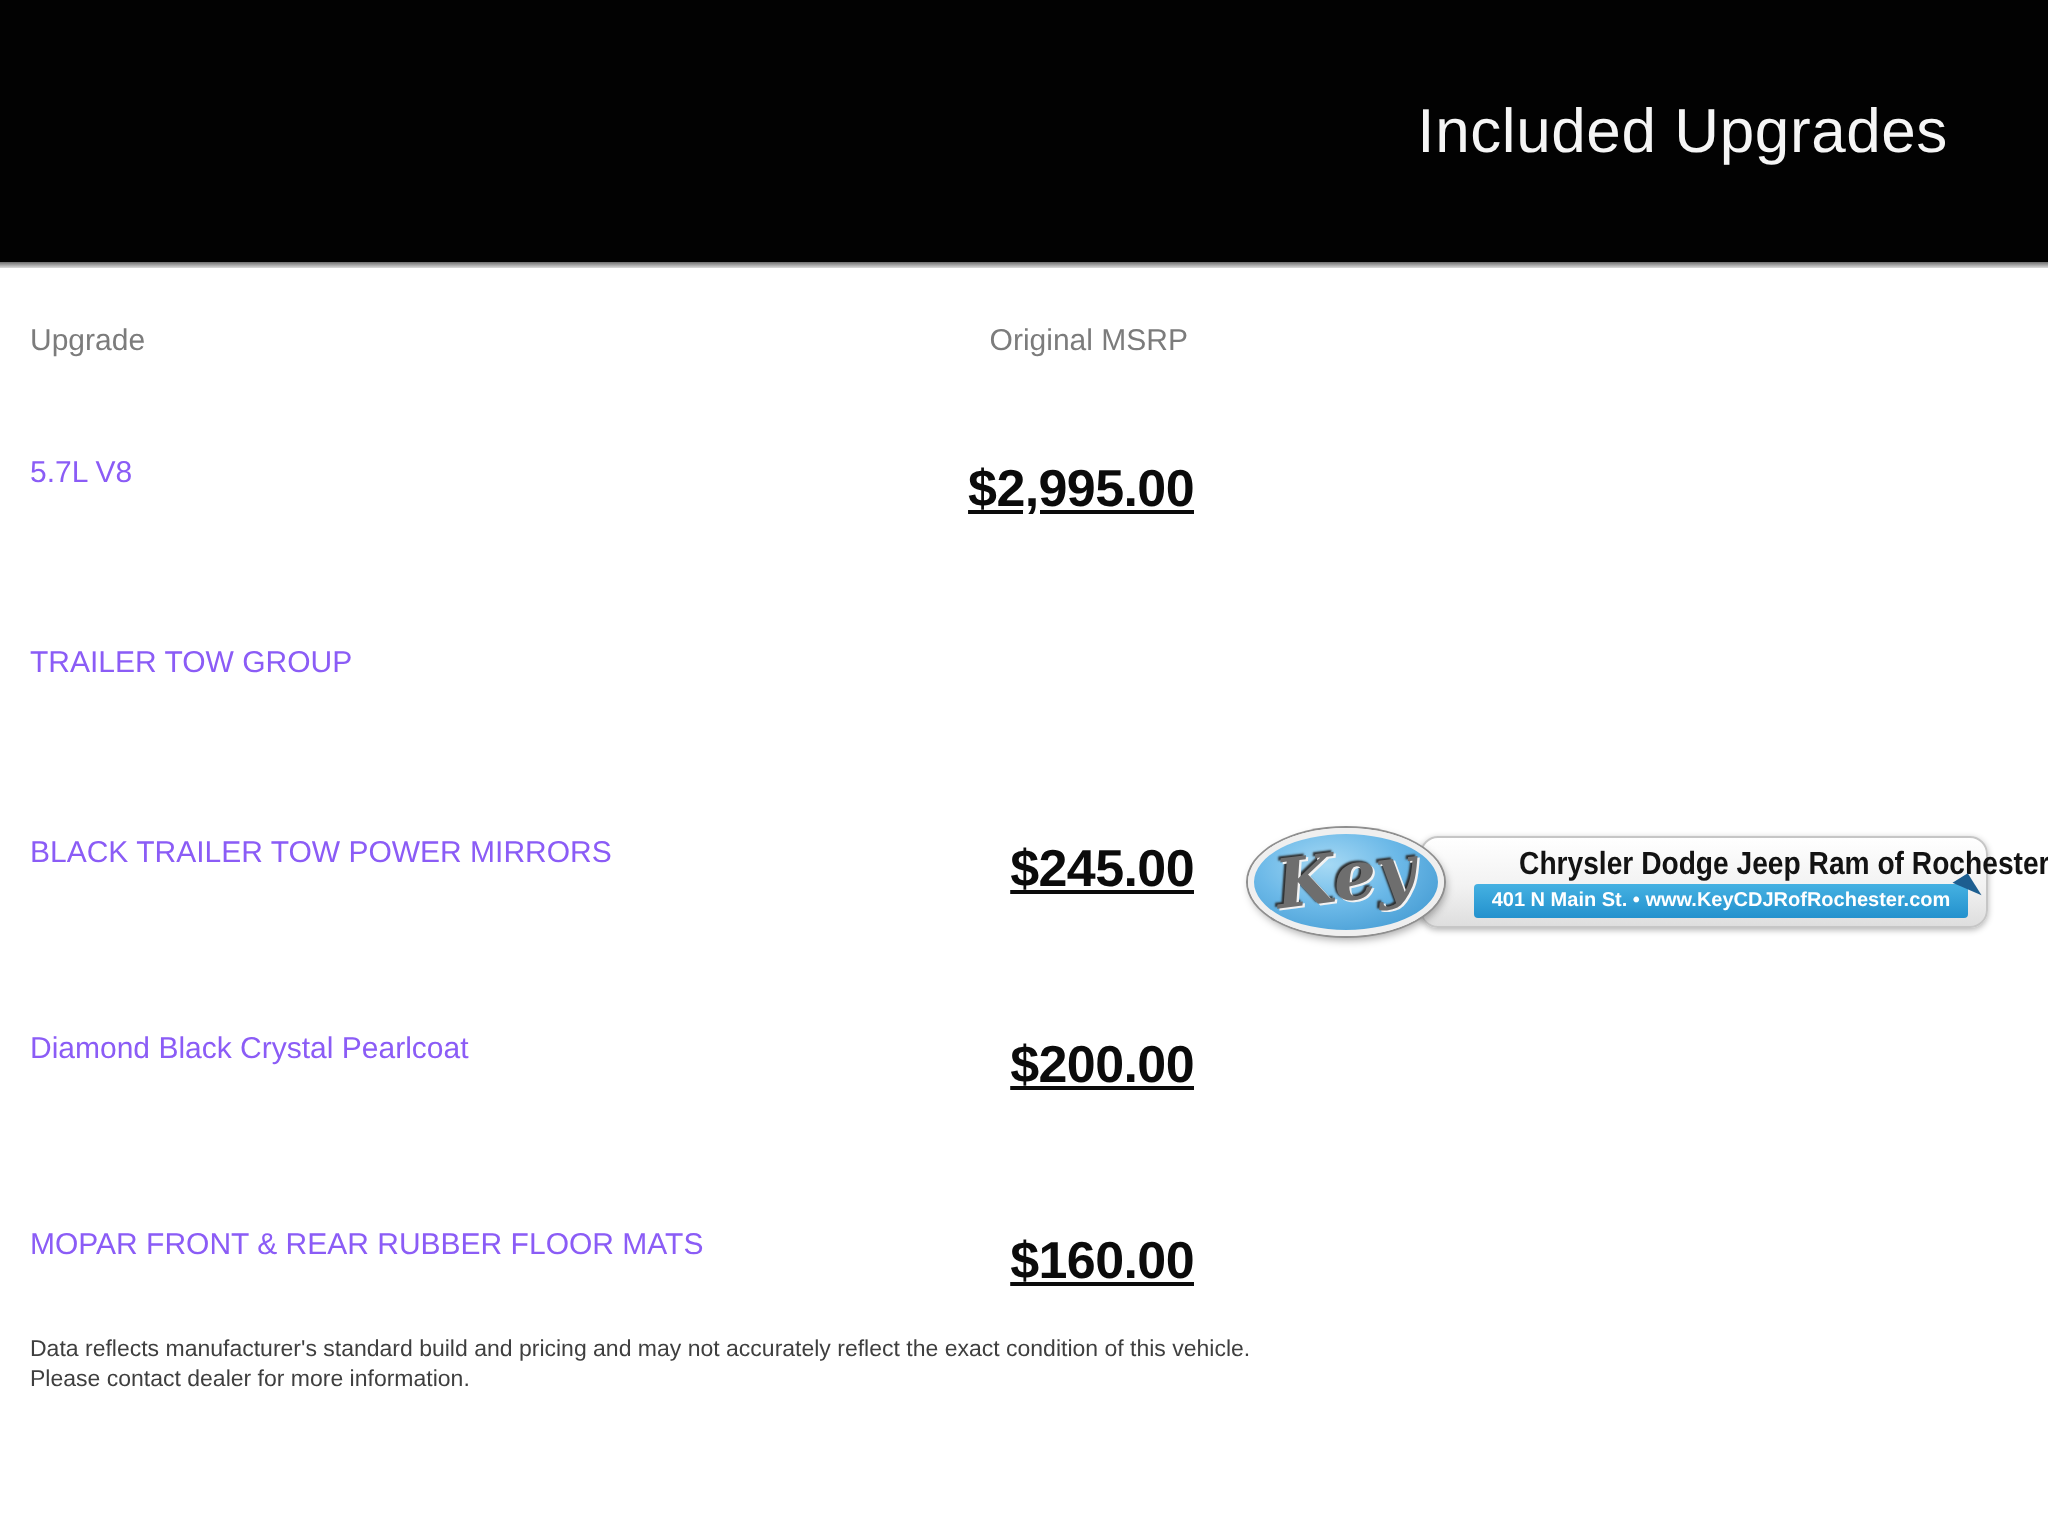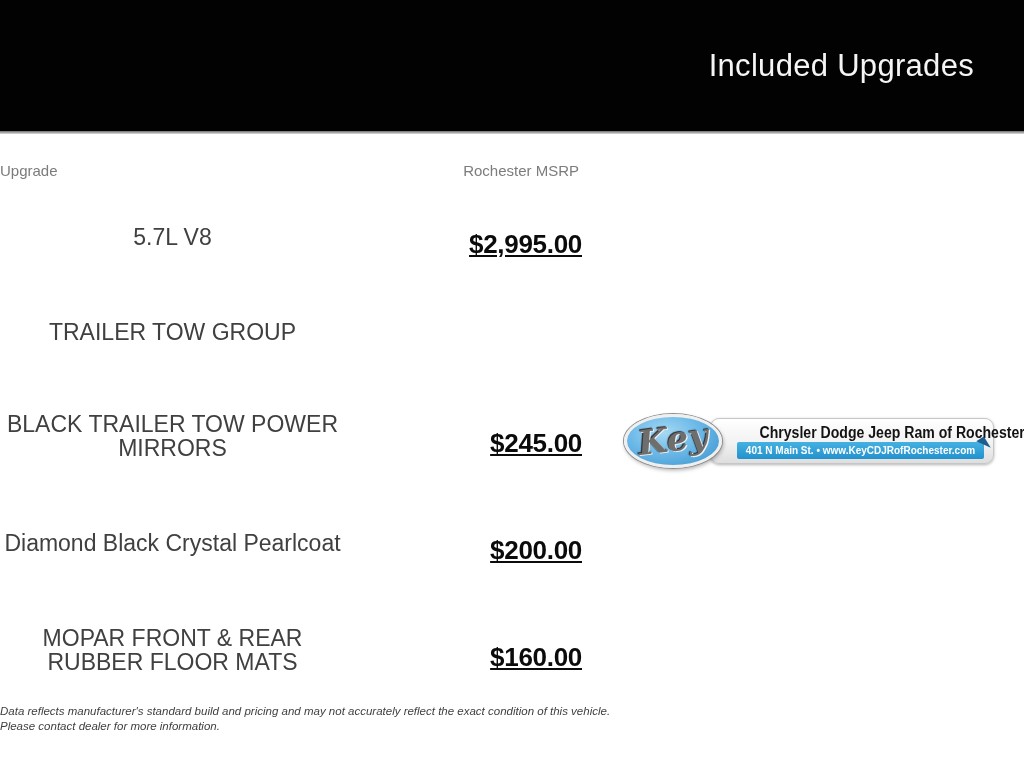--- a/index.html
+++ b/index.html
@@ -25,63 +25,61 @@
     color:#f5f5f5;
     font-size:31px;
     letter-spacing:0.3px;
   }
   .banner-edge {
     height:3px;
     background:linear-gradient(to bottom,#6e6e6e,#dcdcdc);
   }
 
   
-  .content { }
+  .content { padding-left:15px; }
 
   .col-head-row {
     display:flex;
     margin-top:28px;
     color:#7c7c7c;
     font-size:15px;
   }
   .col-name { width:392px; }
   .col-msrp { width:190px; text-align:right; padding-right:3px; box-sizing:border-box; }
 
   .rows { margin-top:43px; }
   .t-row {
     display:flex;
     align-items:center;
   }
   .rows > .t-row:not(:first-child) { margin-top:68px; }
 
   .u-name {
     width:392px;
     box-sizing:border-box;
-    color:#404040;
-    font-size:23px;
+    color:#8b5cf6;
+    font-size:15px;
     line-height:24px;
-    text-align:center;
   }
   .u-name > span { display:block; max-width:345px; }
   .u-price {
     width:190px;
     text-align:right;
     color:#0b0b0b;
     font-size:26px;
     font-weight:bold;
     line-height:30px;
     transform:translateY(7px);
     letter-spacing:-0.3px;
     text-decoration:underline;
   }
 
   
   .disclaimer {
     margin-top:30px;
-    font-style:italic;
     font-size:11.5px;
     line-height:15px;
     color:#3f3f3f;
   }
 
   
   .dealer-logo {
     position:absolute;
     left:624px; top:410px;
     width:370px; height:62px;
@@ -156,21 +154,21 @@
 
   <div class="top-banner">
     <div class="title">Included Upgrades</div>
   </div>
   <div class="banner-edge"></div>
 
   <div class="content">
 
     <div class="col-head-row">
       <div class="col-name">Upgrade</div>
-      <div class="col-msrp">Rochester MSRP</div>
+      <div class="col-msrp">Original MSRP</div>
     </div>
 
     <div class="rows">
 
       <div class="t-row">
         <div class="u-name">
             <span>5.7L V8</span>
           </div>
         <div class="u-price">$2,995.00</div>
       </div>

